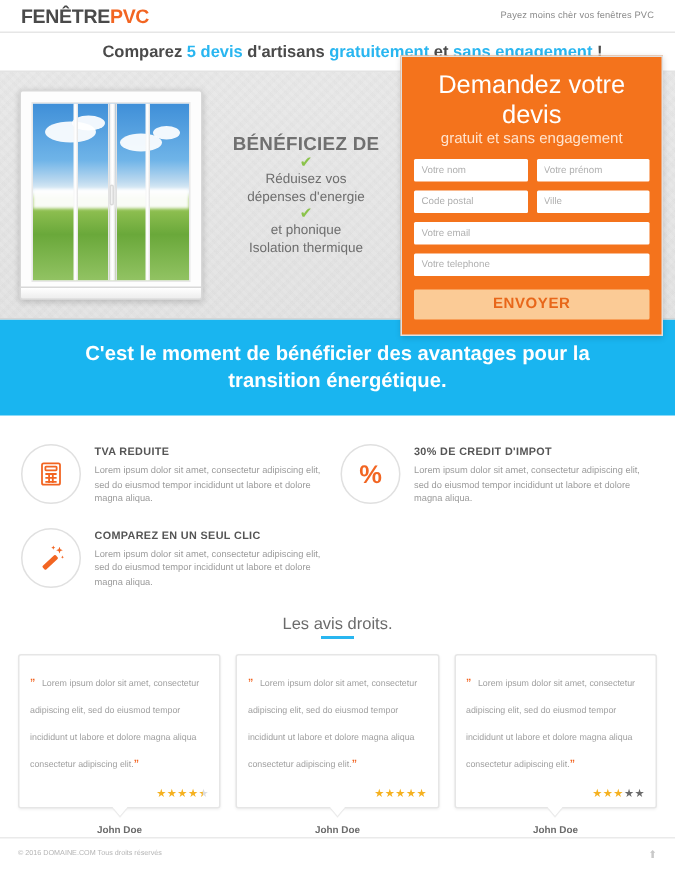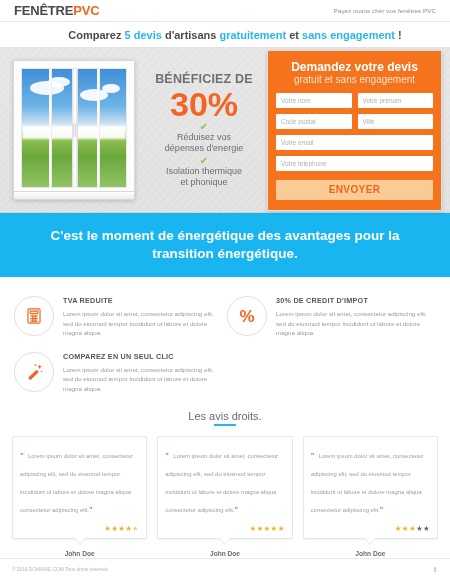--- a/index.html
+++ b/index.html
@@ -104,21 +104,21 @@
 
   
   .formcard {
     width: 175px; flex: 0 0 175px;
     background: #f4731c;
     border: 1px solid #e0e0e0;
     box-shadow: 0 1px 4px rgba(0,0,0,.15);
     padding: 9px 8px 10px;
     margin-right: 2px;
   }
-  .formcard h3 { color:#fff; font-size: 12px; text-align:center; font-weight:bold; }
+  .formcard h3 { color:#fff; font-size: 17px; text-align:center; font-weight:normal; }
   .formcard .fsub { color:#ffe3cd; font-size: 10px; text-align:center; margin-bottom: 8px; }
   .frow { display:flex; gap: 6px; margin-bottom: 6px; }
   .formcard input {
     width: 100%; height: 15px;
     border: none; border-radius: 1px;
     background: #fff;
     font-size: 6.5px; color: #9a9a9a;
     padding: 0 5px;
     font-family: "Liberation Sans", sans-serif;
     outline: none;
@@ -223,27 +223,26 @@
           <div class="mull-v c"></div>
           <div class="mull-center"></div>
           <div class="handle"></div>
         </div>
         <div class="sill"></div>
       </div>
     </div>
 
     <div class="benefit">
       <h2>BÉNÉFICIEZ DE</h2>
-      <div class="big">30%</div>
       <div class="check">✔</div>
       <div class="line">Réduisez vos</div>
       <div class="line">dépenses d'energie</div>
       <div class="check">✔</div>
+      <div class="line">et phonique</div>
       <div class="line">Isolation thermique</div>
-      <div class="line">et phonique</div>
     </div>
 
     <div class="formcard">
       <h3>Demandez votre devis</h3>
       <div class="fsub">gratuit et sans engagement</div>
 
       <div class="frow">
         <input type="text" placeholder="Votre nom" style="">
         <input type="text" placeholder="Votre prénom" style="">
       </div>
@@ -257,21 +256,21 @@
       <div class="frow">
         <input type="text" placeholder="Votre telephone" style="">
       </div>
 
       <button class="submit">ENVOYER</button>
     </div>
   </div>
 
   <div class="banner">
     <div>
-      <span>C'est le moment de énergétique des avantages pour la</span><br>
+      <span>C'est le moment de bénéficier des avantages pour la</span><br>
       <span>transition énergétique.</span>
     </div>
   </div>
 
   <div class="features">
 
     <div class="feat">
       <div class="fic">
         <svg width="18" height="18" viewBox="0 0 24 24" fill="none" stroke="#f26522" stroke-width="1.6">
           <rect x="4" y="2.5" width="16" height="19" rx="1.5"></rect>

